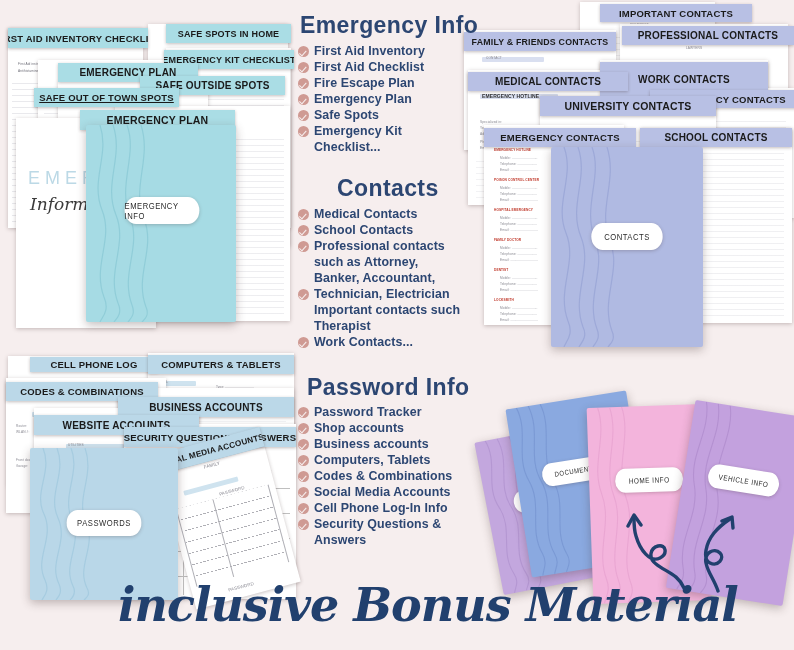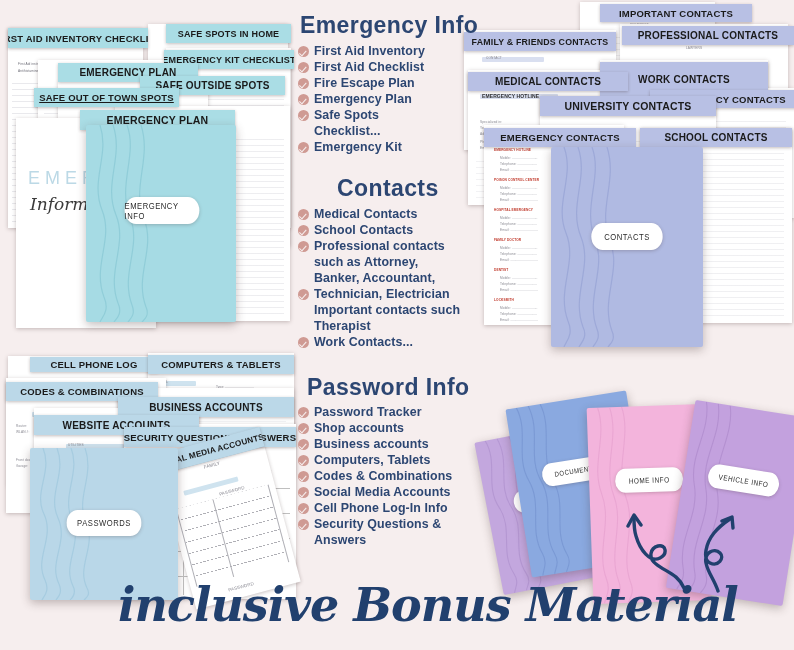--- a/index.html
+++ b/index.html
@@ -414,26 +414,26 @@
         <span class="txt">Fire Escape Plan</span>
       </div>
       <div class="bullet">
         <span class="chk"></span>
         <span class="txt">Emergency Plan</span>
       </div>
       <div class="bullet">
         <span class="chk"></span>
         <span class="txt">Safe Spots</span>
       </div>
+      <div class="bullet">
+        <span class="chk"></span>
+        <span class="txt">Emergency Kit</span>
+      </div>
       <div class="bullet cont">
         <span class="txt">Checklist...</span>
-      </div>
-      <div class="bullet">
-        <span class="chk"></span>
-        <span class="txt">Emergency Kit</span>
       </div>
     </div>
 
     <div class="col-head" style="left:337px; top:175px; font-size:23px;">Contacts</div>
     <div class="bullets" style="left:298px; top:207px; width:185px;">
       <div class="bullet">
         <span class="chk"></span>
         <span class="txt">Medical Contacts</span>
       </div>
       <div class="bullet">

